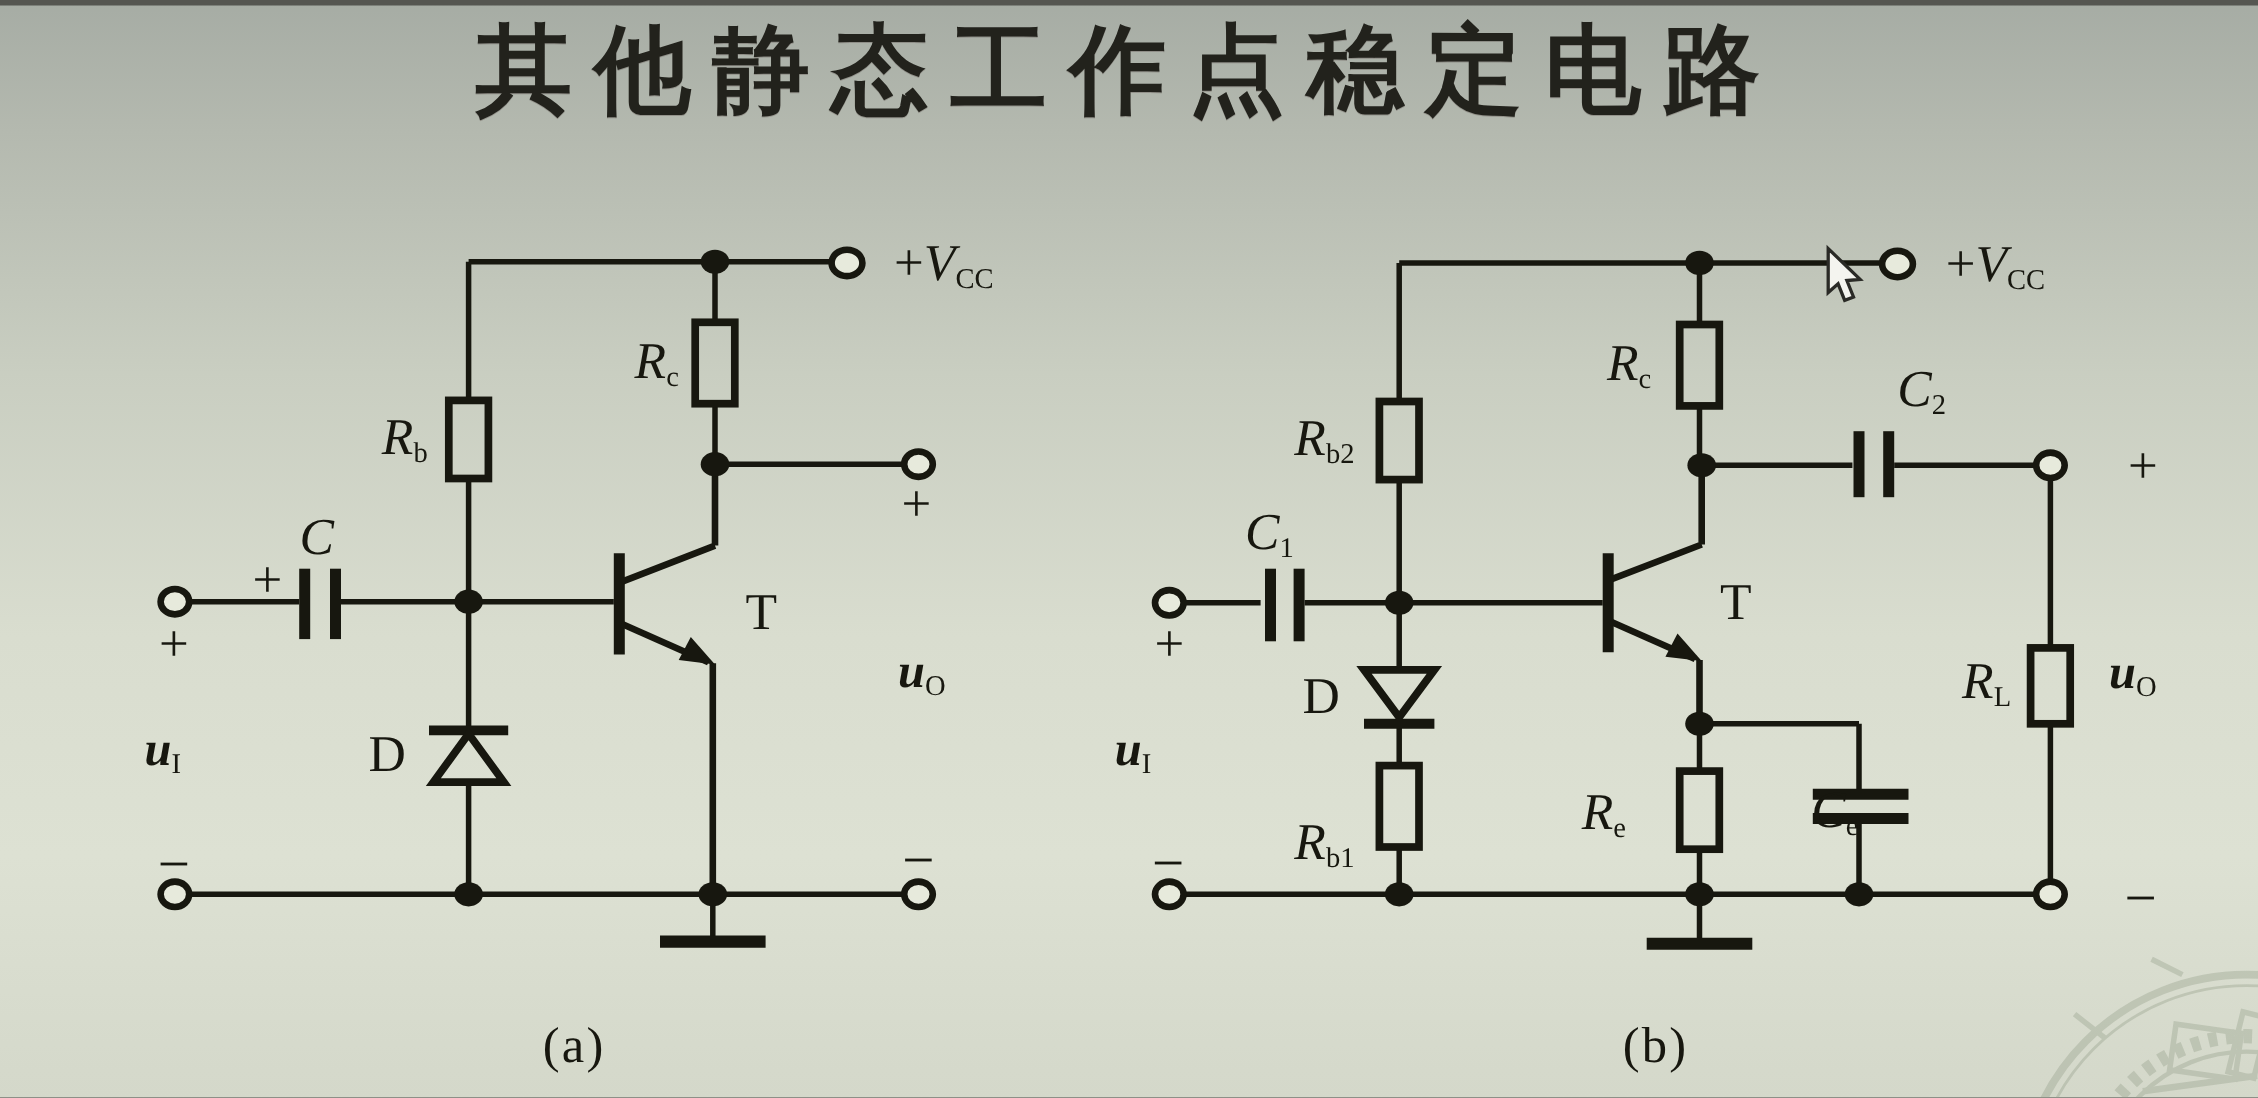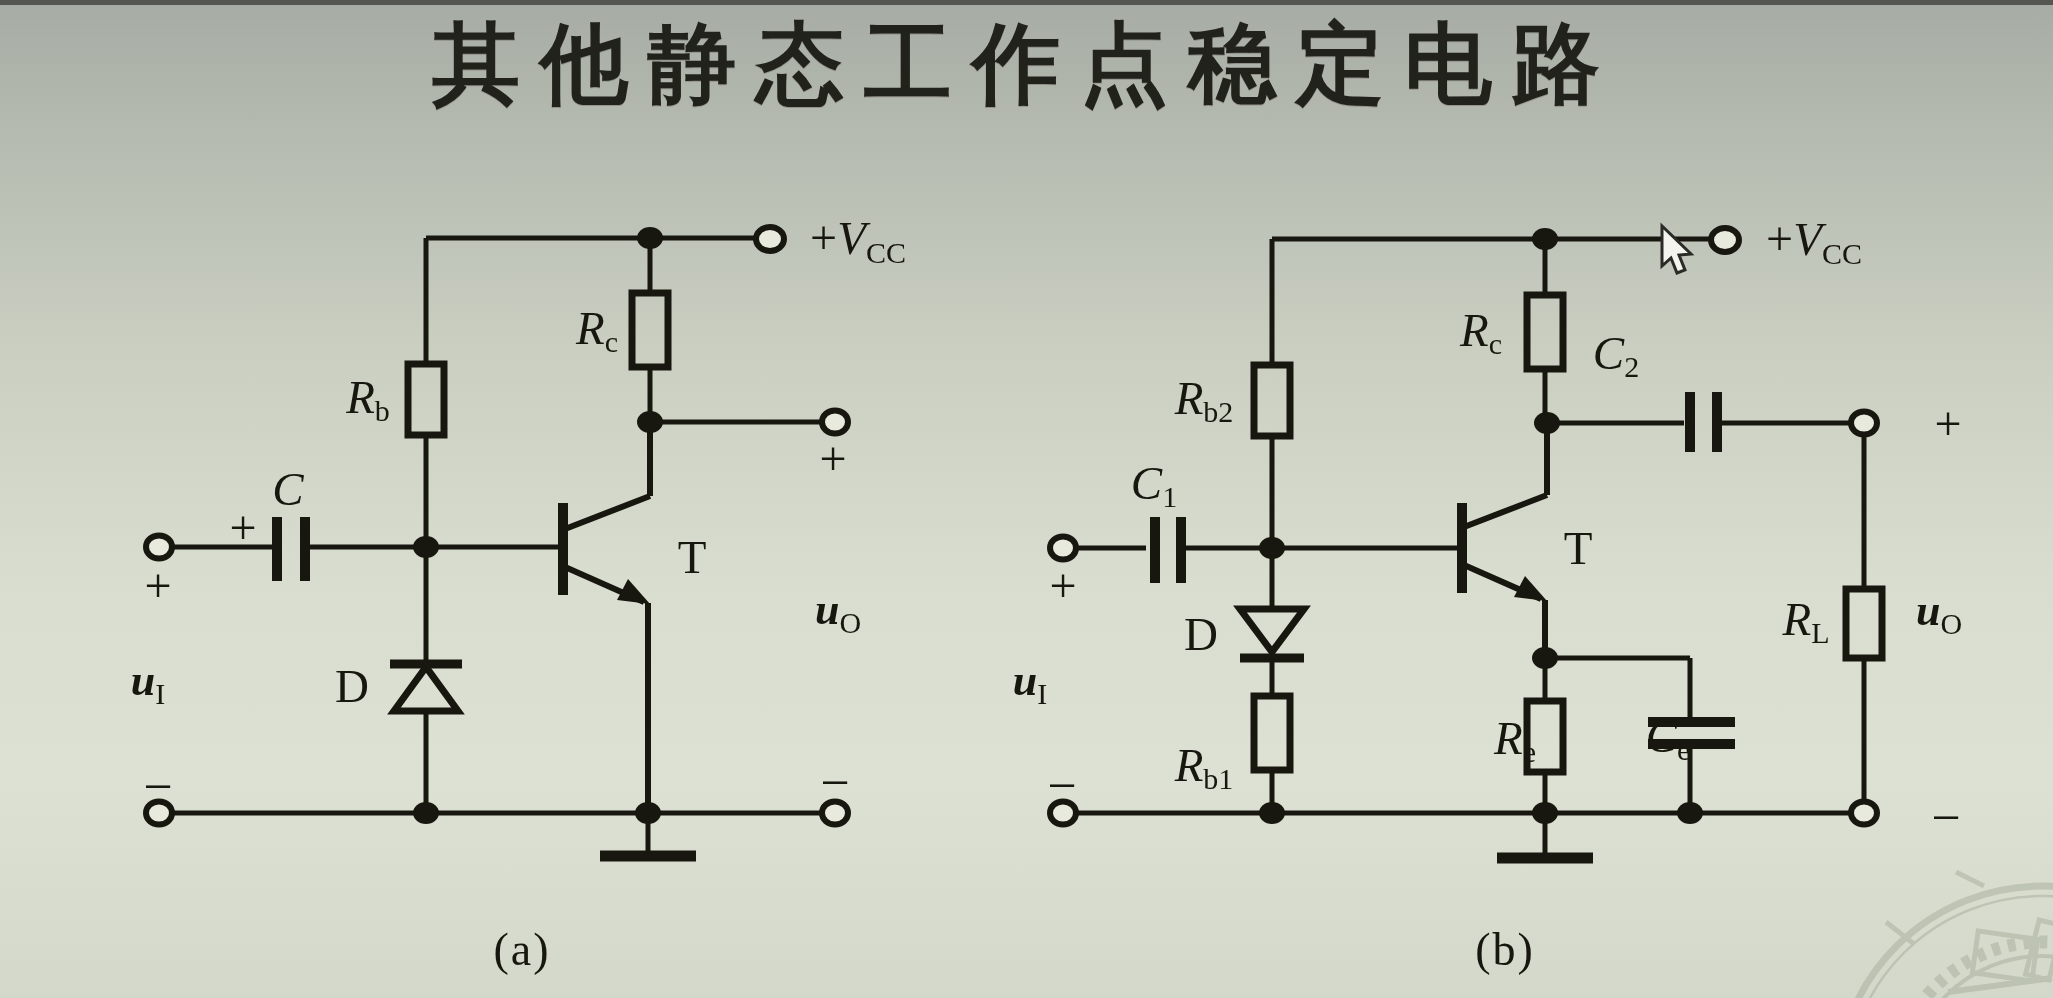--- a/index.html
+++ b/index.html
@@ -17,21 +17,21 @@
     font-size:88px;letter-spacing:20px;font-weight:600;color:#22221c;
     white-space:nowrap;text-shadow:0 1px 0 rgba(60,40,40,.25);
   }
   svg{position:absolute;left:0;top:0;}
   .lbl{
     position:absolute;transform:translate(-50%,-50%);
     white-space:nowrap;line-height:1;color:#17170f;
   }
   .it{font-style:italic;font-size:47px;font-weight:500;}
   .up{font-style:normal;font-size:47px;font-weight:500;}
-  .sub{font-style:normal;font-size:30px;font-weight:500;vertical-align:-0.28em;letter-spacing:0;}
+  .sub{font-style:normal;font-size:26px;font-weight:500;vertical-align:-0.28em;letter-spacing:0;}
   .sign{font-size:48px;font-weight:400;}
   .minus{font-size:52px;font-weight:500;}
   .u{font-style:italic;font-size:44px;font-weight:700;}
   .cap{font-size:46px;font-weight:500;letter-spacing:2px;}
 </style>
 </head>
 <body>
 
 <div class="slide">
   <div class="top-edge"></div>
@@ -194,24 +194,24 @@
   <div class="lbl" style="left:838px;top:613px"><span class="u">u</span><span class="sub">O</span></div>
   <div class="lbl" style="left:833px;top:459px"><span class="sign">+</span></div>
   <div class="lbl" style="left:158px;top:787px"><span class="minus">−</span></div>
   <div class="lbl" style="left:835px;top:783px"><span class="minus">−</span></div>
   <div class="lbl cap" style="left:522px;top:950px">(a)</div>
 
   <div class="lbl" style="left:1814px;top:242px"><span class="sign">+</span><span class="it">V</span><span class="sub">CC</span></div>
   <div class="lbl" style="left:1204px;top:401px"><span class="it">R</span><span class="sub">b2</span></div>
   <div class="lbl" style="left:1204px;top:768px"><span class="it">R</span><span class="sub">b1</span></div>
   <div class="lbl" style="left:1481px;top:333px"><span class="it">R</span><span class="sub">c</span></div>
-  <div class="lbl" style="left:1515px;top:741px"><span class="it">R</span><span class="sub">e</span></div>
+  <div class="lbl" style="left:1458px;top:741px"><span class="it">R</span><span class="sub">e</span></div>
   <div class="lbl" style="left:1806px;top:622px"><span class="it">R</span><span class="sub">L</span></div>
   <div class="lbl" style="left:1154px;top:486px"><span class="it">C</span><span class="sub">1</span></div>
-  <div class="lbl" style="left:1616px;top:356px"><span class="it">C</span><span class="sub">2</span></div>
+  <div class="lbl" style="left:1747px;top:356px"><span class="it">C</span><span class="sub">2</span></div>
   <div class="lbl" style="left:1668px;top:739px"><span class="it">C</span><span class="sub">e</span></div>
   <div class="lbl" style="left:1201px;top:634px"><span class="up">D</span></div>
   <div class="lbl" style="left:1578px;top:548px"><span class="up">T</span></div>
   <div class="lbl" style="left:1030px;top:684px"><span class="u">u</span><span class="sub">I</span></div>
   <div class="lbl" style="left:1939px;top:614px"><span class="u">u</span><span class="sub">O</span></div>
   <div class="lbl" style="left:1063px;top:586px"><span class="sign">+</span></div>
   <div class="lbl" style="left:1948px;top:424px"><span class="sign">+</span></div>
   <div class="lbl" style="left:1062px;top:786px"><span class="minus">−</span></div>
   <div class="lbl" style="left:1946px;top:818px"><span class="minus">−</span></div>
   <div class="lbl cap" style="left:1505px;top:950px">(b)</div>

